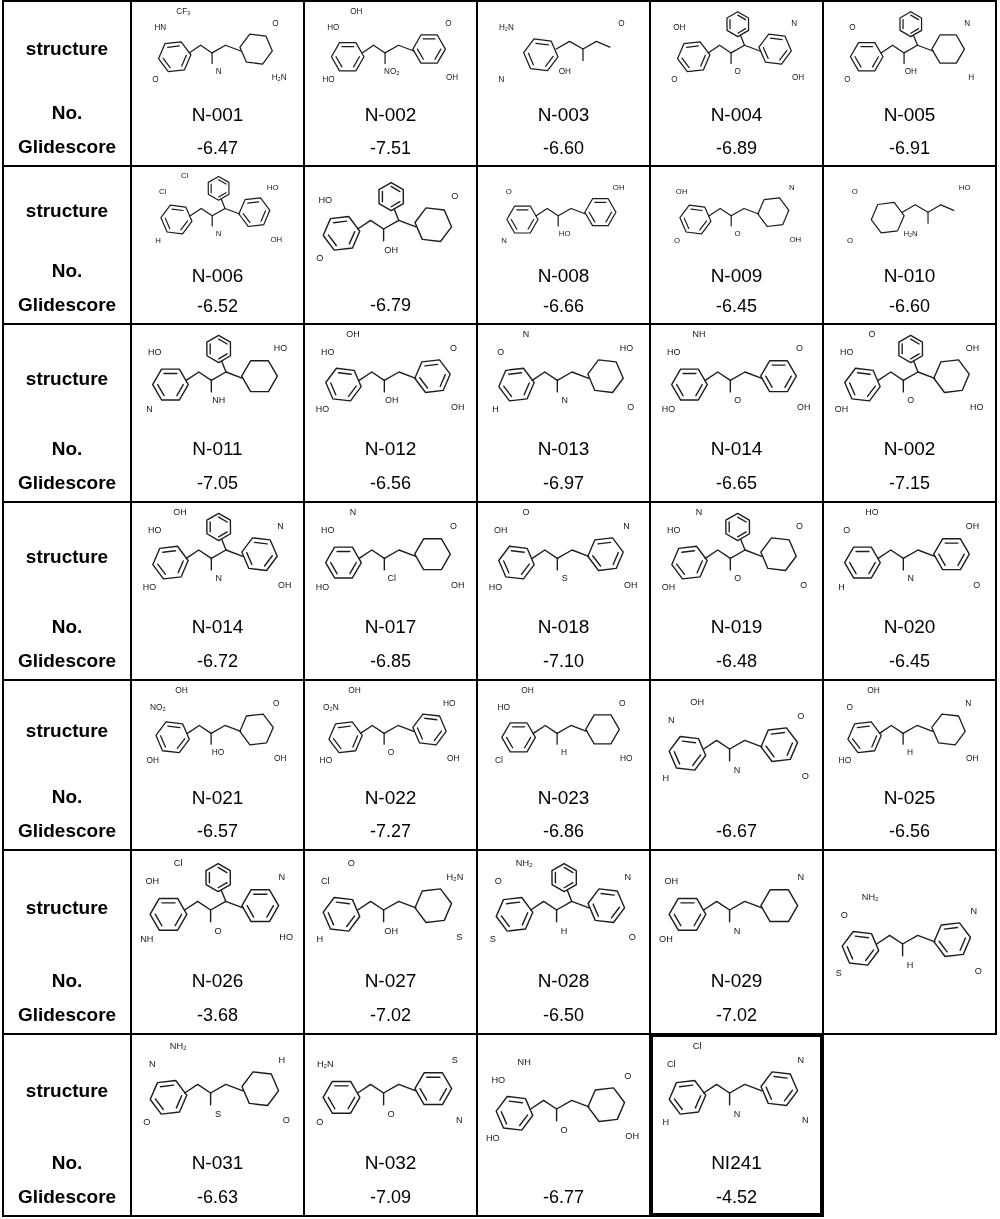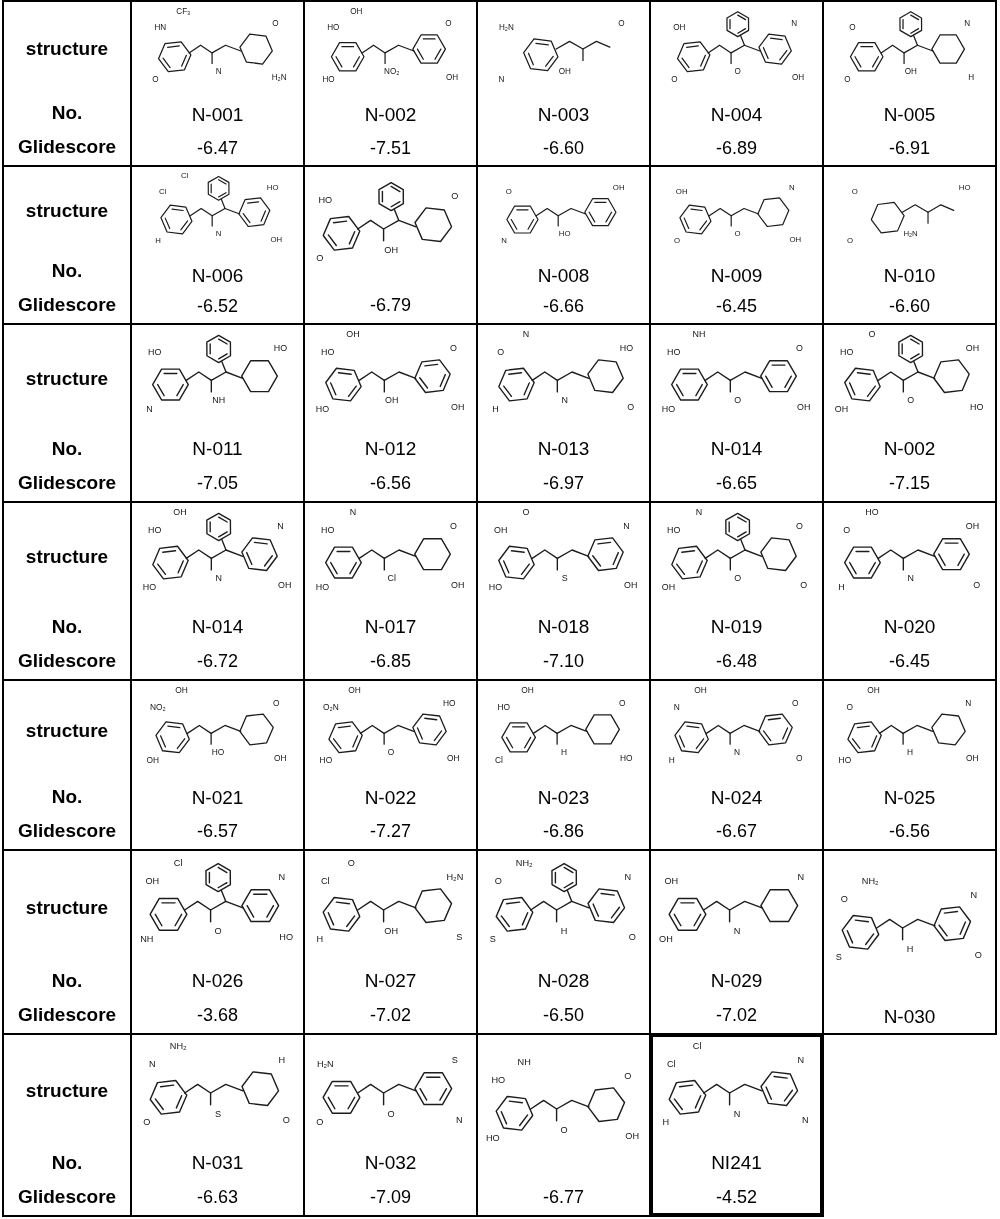--- a/index.html
+++ b/index.html
@@ -629,21 +629,20 @@
             <polyline points="46,50 58,42 70,50 84,42 100,48" class="mol-line"></polyline>
             <polyline points="70,50 70,61" class="mol-line"></polyline>
             <text x="16" y="26" class="mol-label" text-anchor="middle">N</text>
             <text x="136" y="22" class="mol-label" text-anchor="middle">O</text>
             <text x="77" y="72" class="mol-label" text-anchor="middle">N</text>
             <text x="11" y="80" class="mol-label" text-anchor="middle">H</text>
             <text x="140" y="78" class="mol-label" text-anchor="middle">O</text>
             <text x="40" y="9" class="mol-label" text-anchor="middle">OH</text>
           </svg>
         </div>
-    <div class="zone-no">N-024</div>
     <div class="zone-score">-6.67</div>
   </div>
       <div class="cell">
     <div class="zone-structure">
           <svg viewBox="0 0 152 96" class="structure-svg">
             <polygon points="47.9,52.0 41.2,67.6 24.3,69.6 14.1,56.0 20.8,40.4 37.7,38.4" class="mol-line"></polygon>
             <line x1="43.2" y1="52.5" x2="38.3" y2="63.8" class="mol-line"></line>
             <line x1="26.2" y1="65.3" x2="18.8" y2="55.5" class="mol-line"></line>
             <line x1="23.7" y1="44.2" x2="35.8" y2="42.7" class="mol-line"></line>
             <polygon points="132.9,48.0 122.7,61.6 105.8,59.6 99.1,44.0 109.3,30.4 126.2,32.4" class="mol-line"></polygon>
@@ -779,21 +778,20 @@
             <polyline points="46,50 58,42 70,50 84,42 100,48" class="mol-line"></polyline>
             <polyline points="70,50 70,61" class="mol-line"></polyline>
             <text x="16" y="26" class="mol-label" text-anchor="middle">O</text>
             <text x="136" y="22" class="mol-label" text-anchor="middle">N</text>
             <text x="77" y="72" class="mol-label" text-anchor="middle">H</text>
             <text x="11" y="80" class="mol-label" text-anchor="middle">S</text>
             <text x="140" y="78" class="mol-label" text-anchor="middle">O</text>
             <text x="40" y="9" class="mol-label" text-anchor="middle">NH₂</text>
           </svg>
         </div>
-    <div class="zone-no">N-030</div>
   </div>
     </section>
   <section class="block cols4">
     <div class="label-col">
       <div class="zone-structure">structure</div>
       <div class="zone-no">No.</div>
       <div class="zone-score">Glidescore</div>
     </div>
   <div class="cell">
     <div class="zone-structure">

